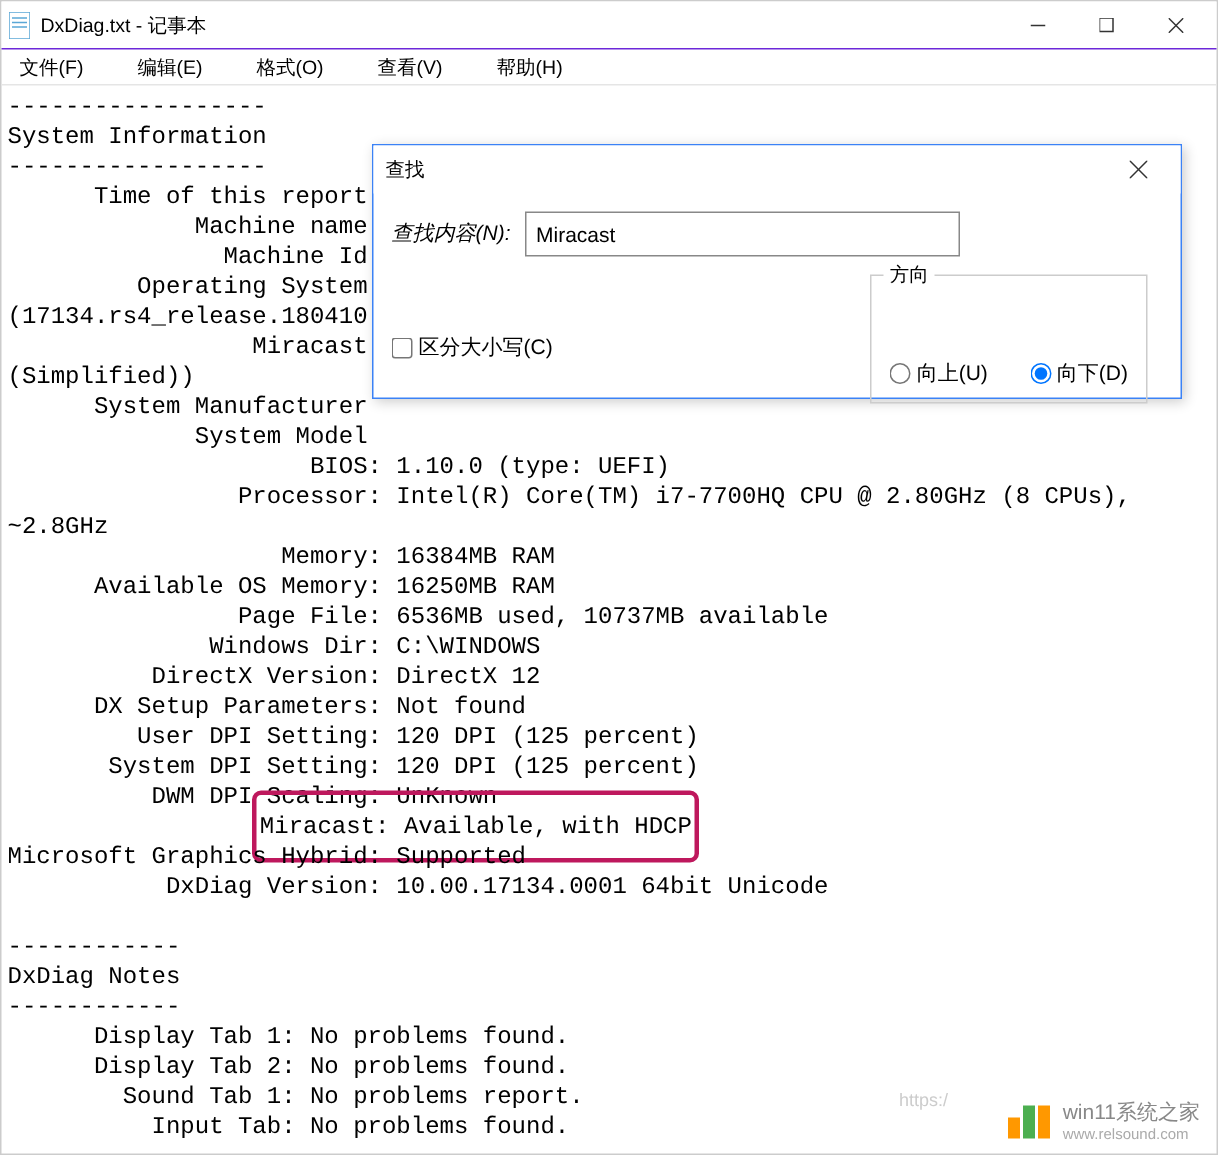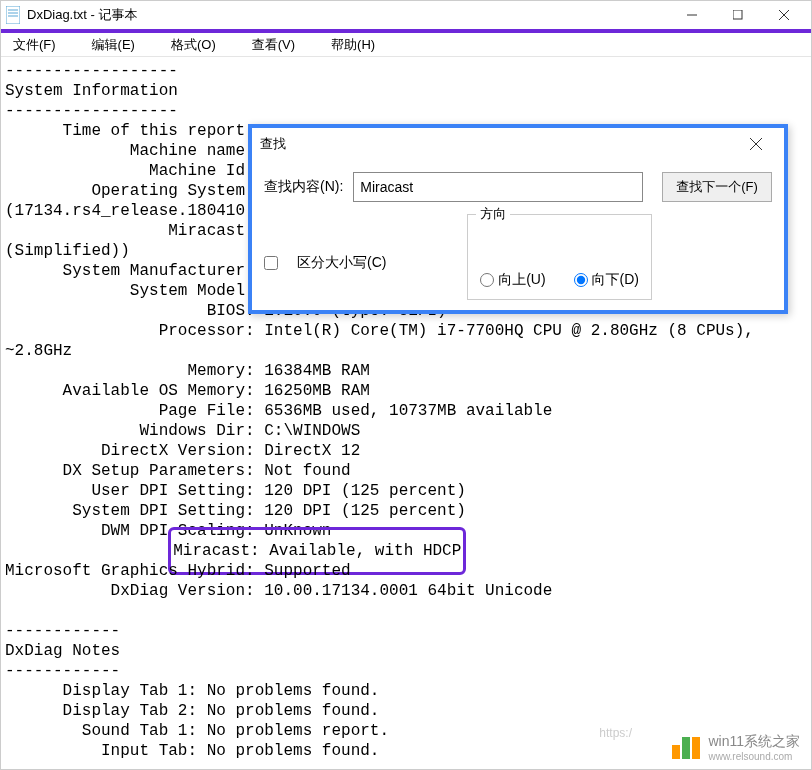--- a/index.html
+++ b/index.html
@@ -21,21 +21,21 @@
       height: 770px;
       border: 1px solid #ccc;
       background: #fff;
     }
     .titlebar {
       height: 32px;
       display: flex;
       align-items: center;
       padding: 0 4px;
       background: #fff;
-      border-bottom: 4px solid #6d28d9;
+      border-bottom: 1px solid #6d28d9;
     }
     .titlebar-icon {
       width: 16px;
       height: 20px;
       margin-right: 6px;
       display: inline-flex;
       align-items: center;
       justify-content: center;
     }
     .titlebar-title {
@@ -72,32 +72,32 @@
       padding: 4px;
       font-family: "Consolas", "Courier New", monospace;
       font-size: 16px;
       line-height: 20px;
       white-space: pre;
       color: #000;
       overflow: hidden;
     }
     .highlight-box {
       display: inline;
-      border: 3px solid #6d28d9;
+      border: 3px solid #be185d;
       border-radius: 6px;
       padding: 12px 2px;
     }
     .dialog {
       position: absolute;
-      top: 124px;
+      top: 96px;
       left: 248px;
       width: 540px;
-      height: 190px;
-      background: #fff;
-      border: 4px solid #3b82f6;
+      height: 170px;
+      background: #fff;
+      border: 1px solid #3b82f6;
       box-shadow: 2px 2px 8px rgba(0,0,0,0.2);
     }
     .dialog-titlebar {
       height: 32px;
       display: flex;
       align-items: center;
       padding: 0 8px;
       background: #fff;
     }
     .dialog-title {
@@ -117,20 +117,21 @@
       padding: 12px;
       display: grid;
       grid-template-columns: auto 1fr auto;
       grid-template-rows: auto auto;
       gap: 12px 10px;
       align-items: start;
     }
     .dlg-label {
       font-size: 14px;
       padding-top: 6px;
+      font-style: italic;
     }
     .dlg-input {
       width: 290px;
       height: 30px;
       border: 1px solid #888;
       padding: 4px 6px;
       font-size: 14px;
     }
     .dlg-btn {
       width: 110px;
@@ -145,21 +146,21 @@
     }
     .dlg-row2-left {
       grid-column: 1 / 3;
       display: flex;
       justify-content: space-between;
       align-items: flex-start;
     }
     .case-check {
       display: flex;
       align-items: center;
-      gap: 19px;
+      gap: 4px;
       font-size: 14px;
       margin-top: 40px;
     }
     .case-check input {
       width: 14px;
       height: 14px;
     }
     .direction-group {
       border: 1px solid #ccc;
       padding: 8px 12px 10px 12px;
@@ -306,23 +307,20 @@
     <div class="dialog-close">
       <svg width="12" height="12">
           <line x1="0" y1="0" x2="12" y2="12" stroke="#333"></line>
           <line x1="12" y1="0" x2="0" y2="12" stroke="#333"></line>
         </svg>
     </div>
   </div>
   <div class="dialog-body">
     <span class="dlg-label">查找内容(N):</span>
     <input class="dlg-input" type="text" value="Miracast" style="">
-    <div class="dlg-btn">
-        <span>查找下一个(F)</span>
-      </div>
 
     <div class="dlg-row2-left">
       <label class="case-check">
         <input type="checkbox" style="">
         <span>区分大小写(C)</span>
       </label>
       <div class="direction-group">
         <span class="direction-legend">方向</span>
         <label class="radio-item">
           <input type="radio" name="dir" style="">

